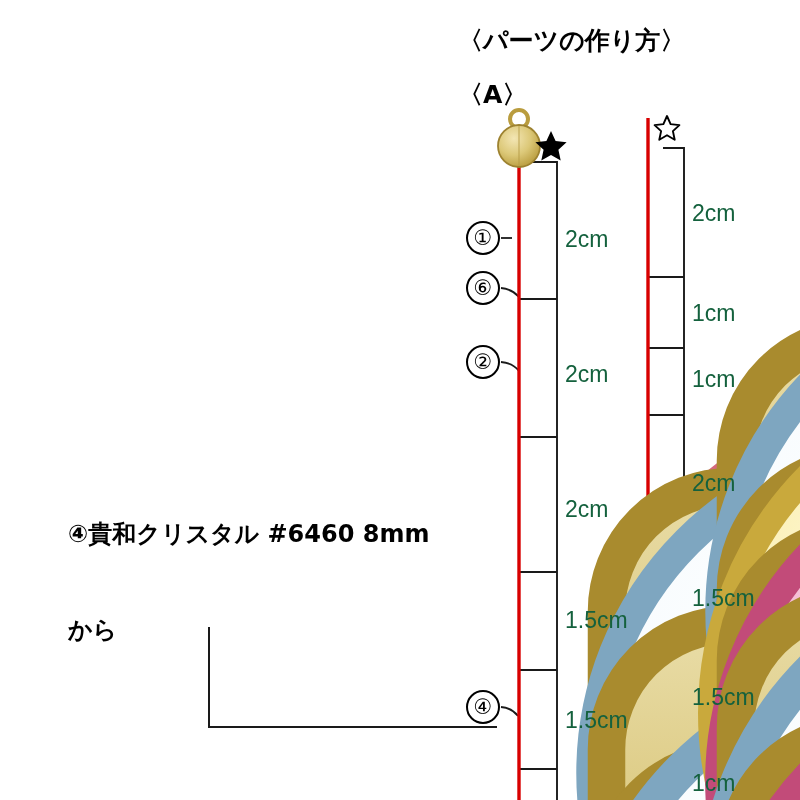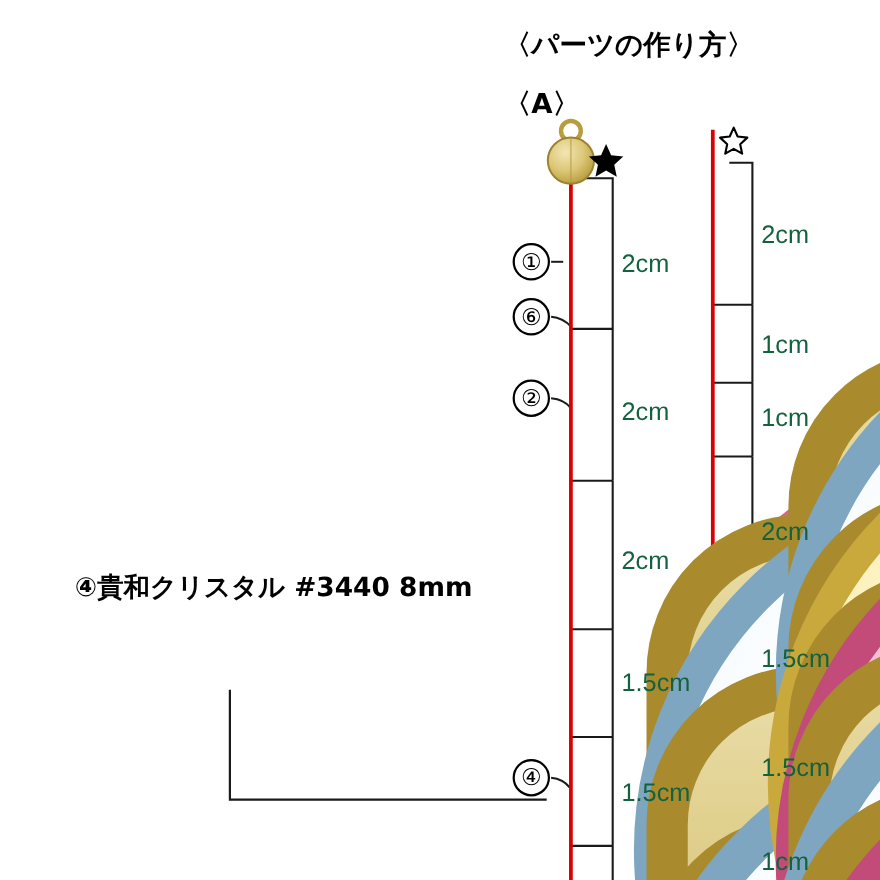--- a/index.html
+++ b/index.html
@@ -205,21 +205,22 @@
     <g>
       <path d="M667,116 L670.6,124.1 L679.4,125.1 L672.9,131.1 L674.7,139.7
                L667,135.3 L659.3,139.7 L661.1,131.1 L654.6,125.1 L663.4,124.1 Z" fill="#ffffff" stroke="#000000" stroke-width="1.9" stroke-linejoin="round"></path>
     </g>
   </svg>
 
   <div class="jp-head" id="title-parts">〈パーツの作り方〉</div>
   <div class="jp-head" id="title-a">〈A〉</div>
 
   <div id="note-block">
-    <div>　④貴和クリスタル #3440 8mm</div>
+    <div>　④貴和クリスタル #6460 8mm</div>
+    <div>　から</div>
     
     
   </div>
 
   <div class="dim" style="left:565px;top:226px;">2cm</div>
   <div class="dim" style="left:565px;top:361px;">2cm</div>
   <div class="dim" style="left:565px;top:496px;">2cm</div>
   <div class="dim" style="left:565px;top:607px;">1.5cm</div>
   <div class="dim" style="left:565px;top:707px;">1.5cm</div>
 

